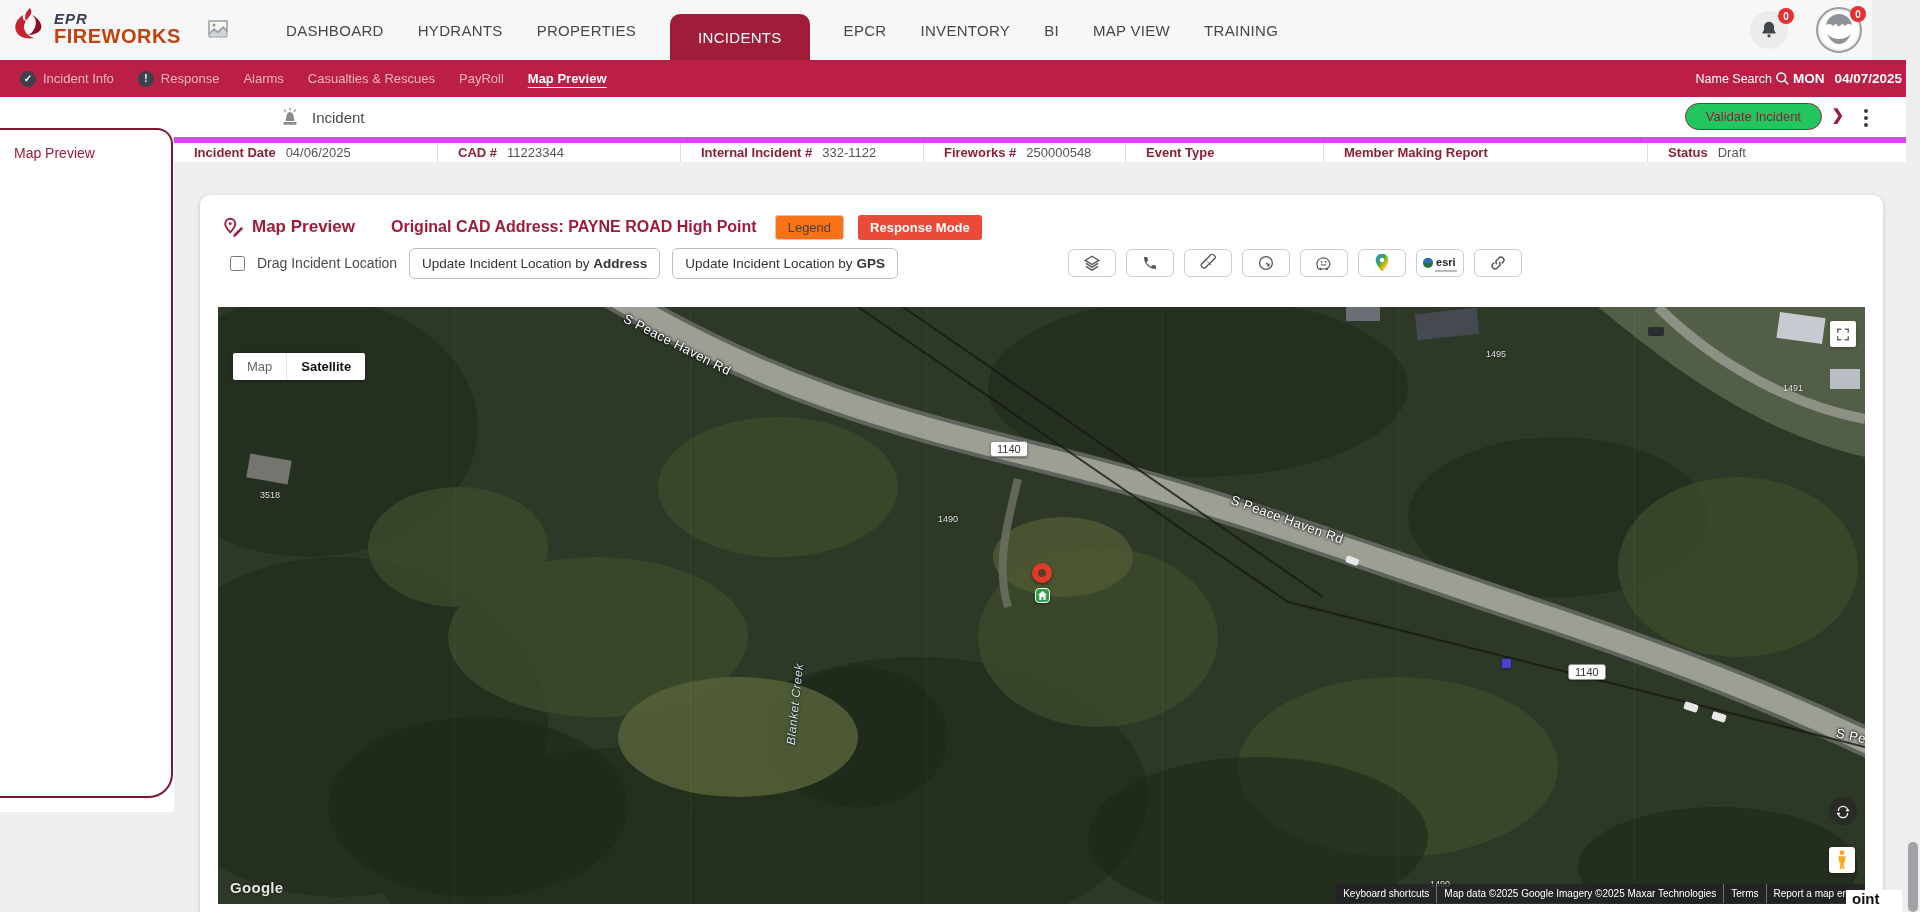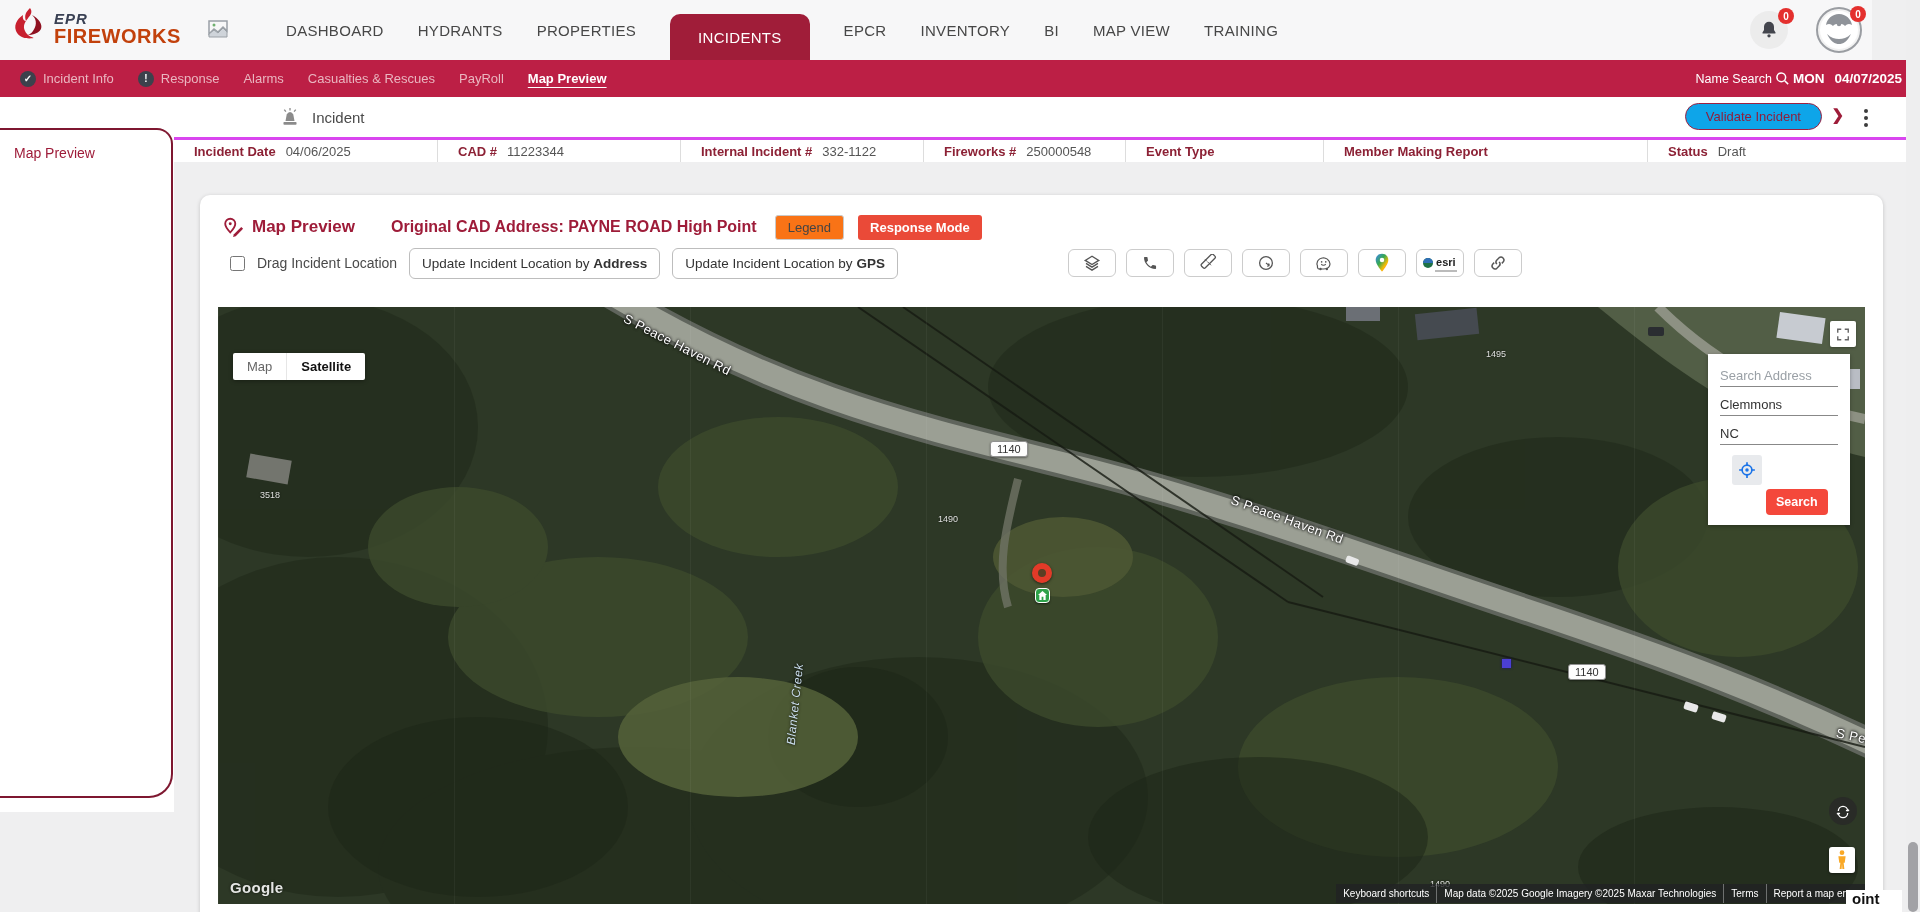--- a/index.html
+++ b/index.html
@@ -31,26 +31,26 @@
 
   
   .sidebar{position:absolute;left:0;top:97px;width:174px;height:715px;background:#fff;z-index:6;}
   .sidebar-outline{position:absolute;left:-60px;top:128px;width:233px;height:670px;border:2px solid #7e1730;border-left:none;border-radius:0 16px 24px 0;z-index:7;pointer-events:none;}
   .sidebar-item{position:absolute;left:14px;top:48px;font-size:14px;color:#9e1c39;cursor:pointer;z-index:8;}
 
   
   .incident-bar{position:absolute;left:174px;top:97px;width:1732px;height:40px;background:#fff;z-index:5;}
   .inc-title{position:absolute;left:106px;top:0;height:40px;display:flex;align-items:center;gap:12px;font-size:15px;color:#4a4a4a;}
   .chev{position:absolute;top:9px;font-size:15px;font-weight:bold;color:#9e1c39;cursor:pointer;}
-  .validate{position:absolute;right:84px;top:6px;border:1.5px solid #9e2140;border-radius:16px;background:#0ea5e9;color:#8e1f3c;font-size:13px;padding:5px 20px;cursor:pointer;font-family:inherit;}
+  .validate{position:absolute;right:84px;top:6px;border:1.5px solid #9e2140;border-radius:16px;background:#22c55e;color:#8e1f3c;font-size:13px;padding:5px 20px;cursor:pointer;font-family:inherit;}
   .kebab{position:absolute;right:32px;top:10px;display:flex;flex-direction:column;gap:3px;cursor:pointer;padding:2px 6px;}
   .kebab i{width:4px;height:4px;border-radius:50%;background:#3c3c3c;}
 
   
-  .fields{position:absolute;left:174px;top:137px;width:1732px;height:25px;background:#fff;border-top:3px solid #d946ef;display:flex;align-items:center;z-index:5;}
+  .fields{position:absolute;left:174px;top:137px;width:1732px;height:25px;background:#fff;border-top:6px solid #d946ef;display:flex;align-items:center;z-index:5;}
   .fcell{height:100%;display:flex;align-items:center;gap:10px;padding-left:20px;border-left:1px solid #ddd;white-space:nowrap;overflow:hidden;}
   .fcell:first-child{border-left:none;}
   .flabel{font-size:13px;font-weight:bold;color:#8c2135;}
   .fvalue{font-size:13px;color:#555;}
 
   
   .card{position:absolute;left:200px;top:195px;width:1683px;height:727px;background:#fff;border-radius:10px;box-shadow:0 1px 4px rgba(0,0,0,.18);z-index:5;}
   .card-head{position:absolute;left:22px;top:17px;right:22px;height:30px;display:flex;align-items:center;}
   .mp-title{font-size:17px;font-weight:bold;color:#9e1c39;margin-left:8px;}
   .mp-addr{font-size:16px;font-weight:bold;color:#9e1c39;margin-left:36px;}
@@ -389,33 +389,20 @@
     <div class="mtoggle">
       <button>Map</button>
       <button class="sel">Satellite</button>
     </div>
     <button class="fullscreen">
       <svg width="15" height="15" viewBox="0 0 24 24">
         <path d="M3 9 V3 h6 M15 3 h6 v6 M21 15 v6 h-6 M9 21 H3 v-6" fill="none" stroke="#666" stroke-width="2.4"></path>
       </svg>
     </button>
 
-    <div class="searchbox">
-      <input type="text" placeholder="Search Address" style="">
-      <input type="text" value="Clemmons" style="">
-      <input type="text" value="NC" style="">
-      <button class="locbtn">
-        <svg width="20" height="20" viewBox="0 0 24 24">
-          <circle cx="12" cy="12" r="6.5" fill="none" stroke="#1a73e8" stroke-width="2.2"></circle>
-          <circle cx="12" cy="12" r="2.3" fill="#1a73e8"></circle>
-          <path d="M12 1.5 v4 M12 18.5 v4 M1.5 12 h4 M18.5 12 h4" stroke="#1a73e8" stroke-width="2.2"></path>
-        </svg>
-      </button>
-      <button class="btn-search">Search</button>
-    </div>
 
     <button class="rotatectl">
       <svg width="18" height="18" viewBox="0 0 24 24">
         <path d="M5 12 a7 7 0 0 1 14 0" fill="none" stroke="#fff" stroke-width="2"></path>
         <path d="M19 12 l-2.5 -1 M19 12 l2 -2" stroke="#fff" stroke-width="2" fill="none"></path>
         <path d="M19 15 a7 7 0 0 1 -14 0" fill="none" stroke="#fff" stroke-width="2"></path>
         <path d="M5 15 l2.5 1 M5 15 l-2 2" stroke="#fff" stroke-width="2" fill="none"></path>
       </svg>
     </button>
     <button class="pegman">

